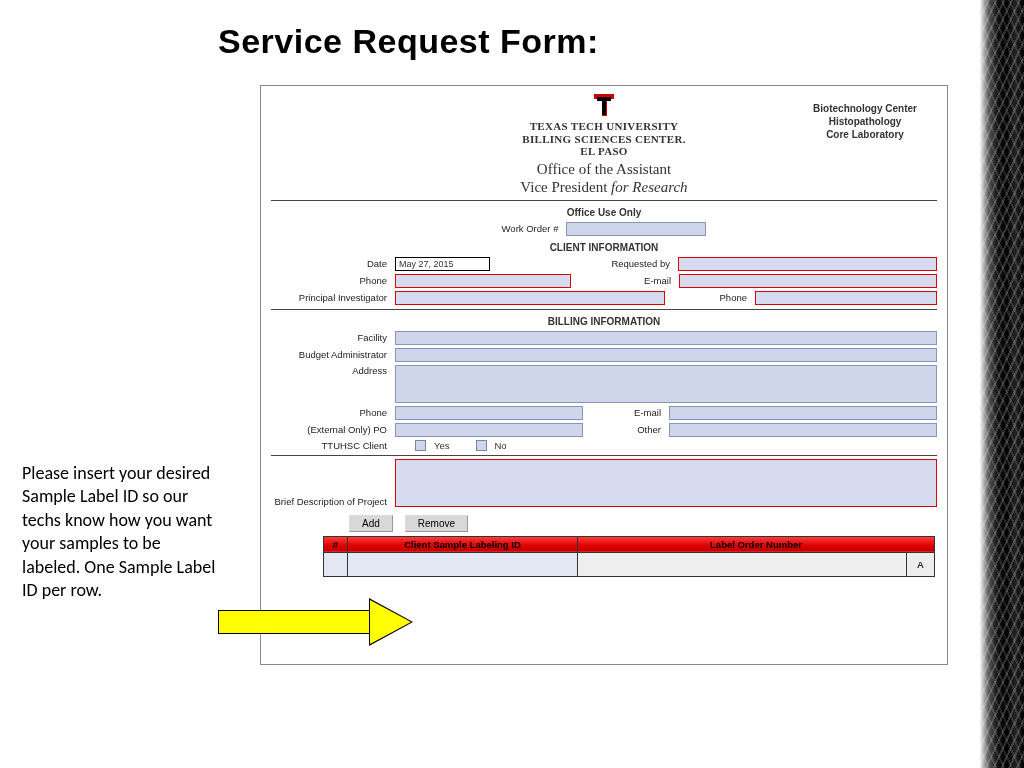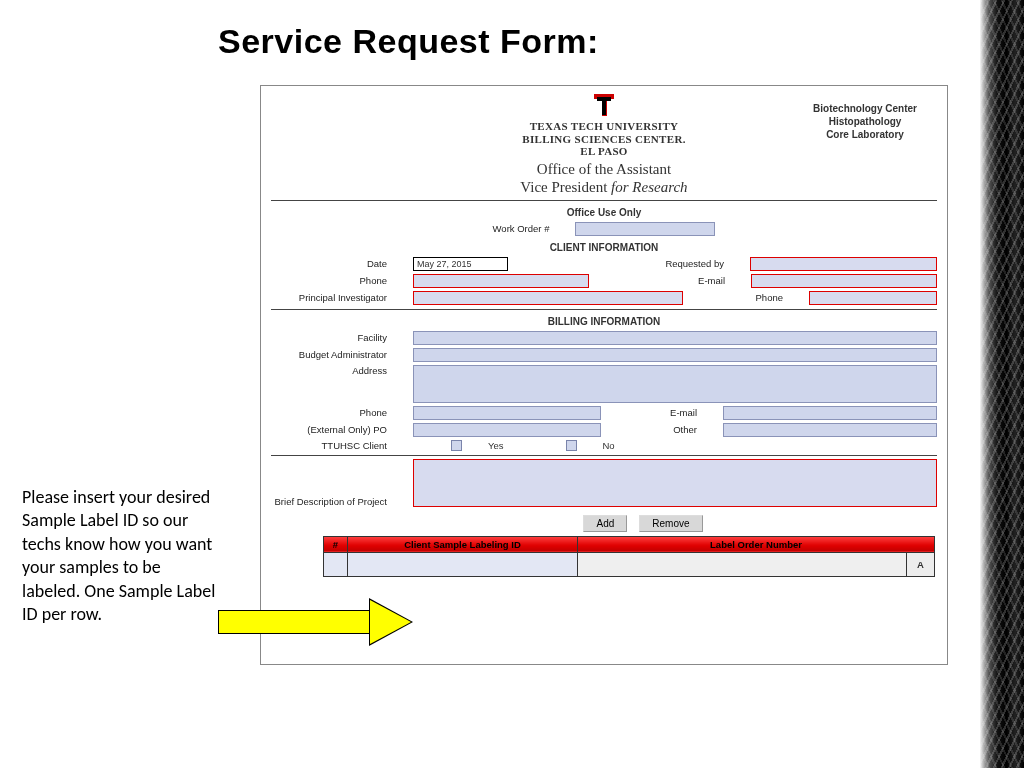--- a/index.html
+++ b/index.html
@@ -17,42 +17,42 @@
   .logo .tbar2 { width:14px; height:4px; background:#000; position:absolute; top:3px; left:3px; }
   .logo .tstem2 { width:4px; height:18px; background:#000; position:absolute; left:8px; top:3px; }
   .uni { font-family: Georgia, 'Times New Roman', serif; font-size:11px; font-weight:bold; line-height:1.15; letter-spacing:0.3px;text-align:center; }
   .uni-sub { font-family: Georgia, serif; font-size:15px; margin-top:2px; line-height:1.2; }
   .uni-sub .ital { font-style: italic; }
   .dept-box { position:absolute; top:8px; right:20px; text-align:center; font-size:10px; font-weight:bold; line-height:1.3; }
   .hr { border:none; border-top:1px solid #444; margin:4px 0 3px; }
 
   .sec-head { text-align:center; font-weight:bold; font-size:10px; margin:6px 0 4px; }
 
-  .row { display:flex; align-items:center; margin:3px 0; gap:22px; font-size:9.5px; }
+  .row { display:flex; align-items:center; margin:3px 0; gap:4px; font-size:9.5px; }
   .lbl { text-align:right; width:120px; padding-right:4px; color:#222; }
   .lbl.sm { width:90px; }
   .fld { background:#cfd6ec; border:1px solid #8a93b8; height:14px; }
   .fld.red { border:1.5px solid #d00; background:#d7dbef; }
   .fld.date { border:1.5px solid #000; background:#fff; font-size:9px; padding:0 3px; display:flex; align-items:center; width:95px; }
   .fld.big { height:38px; flex:1; }
   .fld.ta { height:48px; border:1.5px solid #d00; background:#d7dbef; flex:1; }
   .center { display:flex; justify-content:center; align-items:center; }
   .chk { width:11px; height:11px; border:1px solid #7a84ab; background:#cfd6ec; display:inline-block; margin-right:4px; vertical-align:middle; }
 
-  .btns { margin:8px 0 4px 78px; display:flex; gap:12px;justify-content:center; }
+  .btns { margin:8px 0 4px 78px; display:flex; gap:12px; }
   .btn { border:1px solid #999; border-top-color:#ddd; border-left-color:#ddd; background:#d8d8d8; font-size:10px; padding:2px 12px; cursor:pointer; }
 
   .tbl { width:612px; margin-left:52px; border:1px solid #333; border-collapse:collapse; font-size:9.5px; }
   .tbl th { background:linear-gradient(#ff4040,#e00000 60%,#c00000); color:#000; font-weight:bold; border:1px solid #333; padding:2px; text-align:center; }
   .tbl td { border:1px solid #333; height:24px; background:#e3e7f4; }
   .tbl td.wo { background:#efefef; text-align:center; }
   .tbl td.a { background:#ededed; width:28px; text-align:center; font-weight:bold; }
   .tbl th.num { width:24px; }
 
-  .note { position:absolute; top:462px; left:22px; width:196px; font-size:18px; line-height:1.3; font-family: Calibri, Arial, sans-serif; color:#000;margin-top:24px; }
+  .note { position:absolute; top:462px; left:22px; width:196px; font-size:18px; line-height:1.3; font-family: Calibri, Arial, sans-serif; color:#000; }
   .arrow { position:absolute; top:598px; left:218px; width:208px; height:48px; }
   .arrow-body { position:absolute; top:12px; left:0; width:152px; height:24px; background:#ffff00; border:1px solid #000; border-right:none; }
   .arrow-head { position:absolute; top:0; left:151px; width:0; height:0; border-top:24px solid transparent; border-bottom:24px solid transparent; border-left:44px solid #000; }
   .arrow-head::after { content:""; position:absolute; top:-22.3px; left:-43.5px; width:0; height:0; border-top:22.3px solid transparent; border-bottom:22.3px solid transparent; border-left:41px solid #ffff00; }
 
   .strip { position:absolute; top:0; right:0; width:44px; height:768px; background:linear-gradient(90deg,#f5f5f5 0%,#555 20%,#111 40%,#000 60%,#222 80%,#000 100%); }
   .strip::before { content:""; position:absolute; inset:0; background:repeating-linear-gradient(115deg,rgba(255,255,255,0.18) 0 2px,rgba(0,0,0,0) 2px 7px),repeating-linear-gradient(65deg,rgba(255,255,255,0.12) 0 2px,rgba(0,0,0,0) 2px 7px); }
 </style>
 </head>
 <body>

